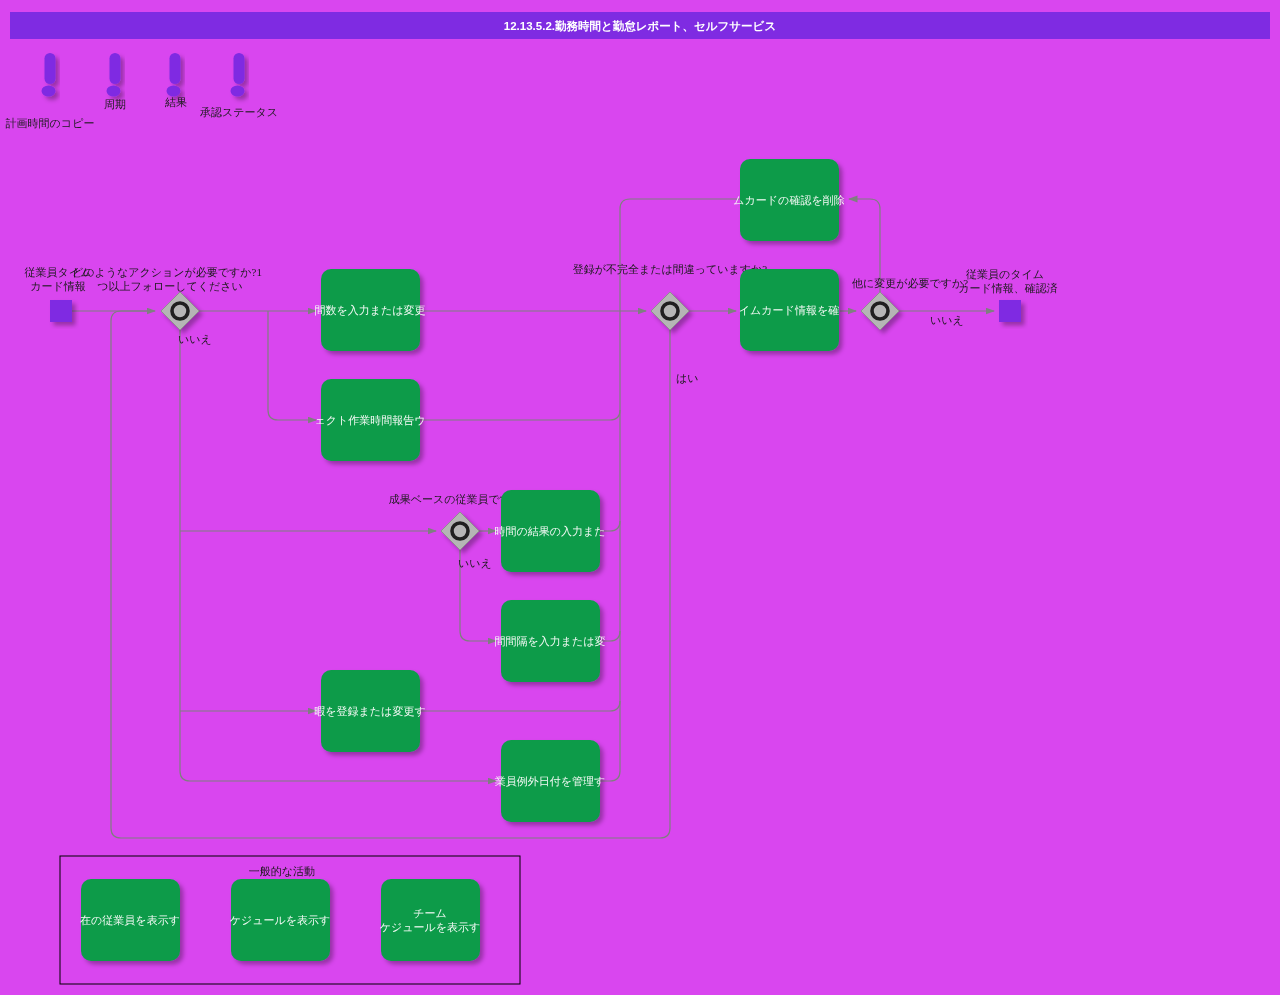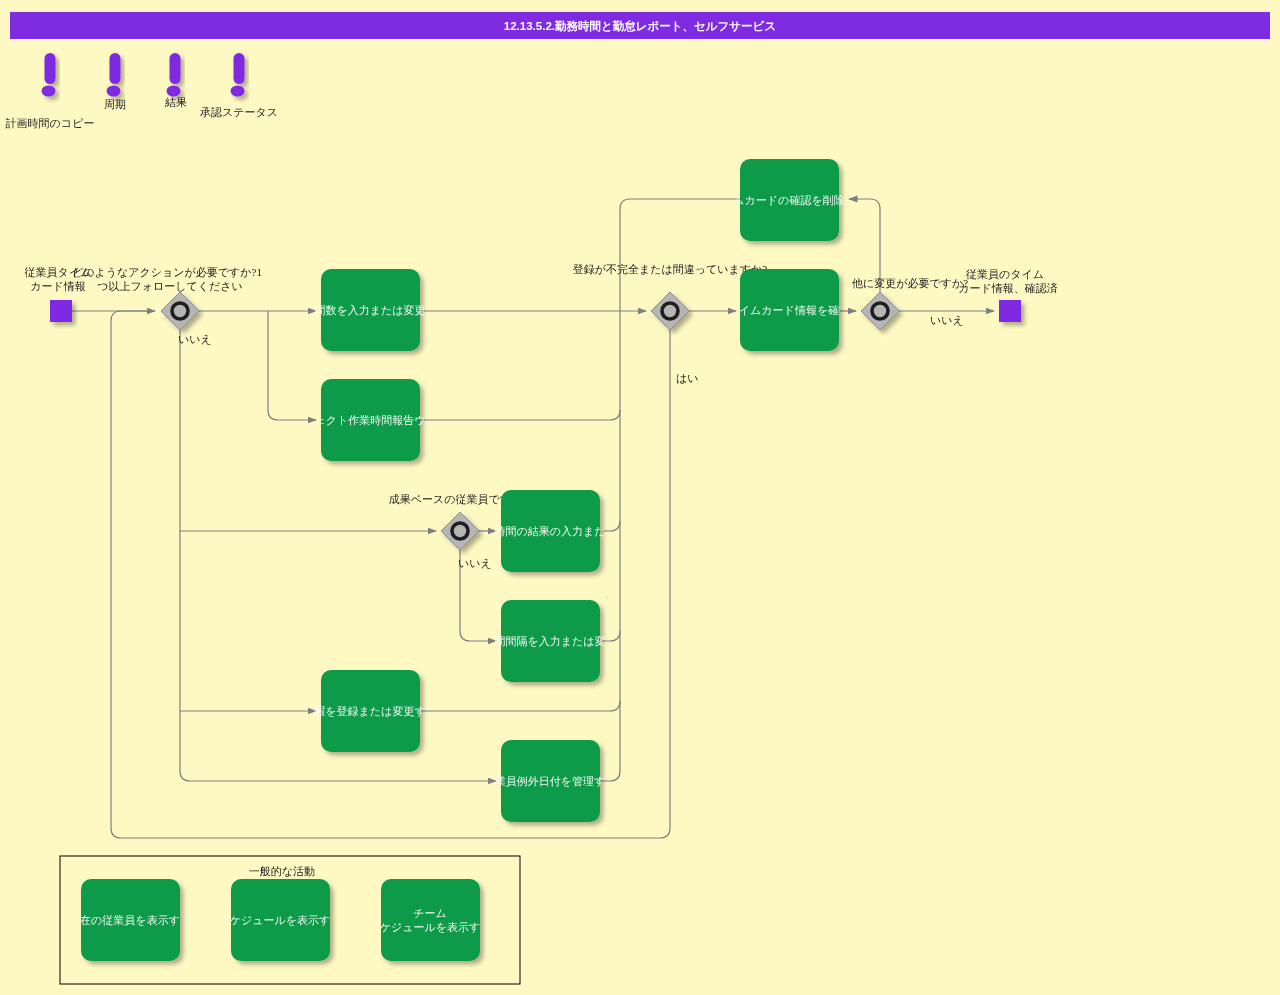--- a/index.html
+++ b/index.html
@@ -1,16 +1,16 @@
 <!DOCTYPE html>
 <html><head>
 <meta charset="utf-8">
 <style>
   html,body{margin:0;padding:0;background:#ffffff;}
-  .stage{position:relative;width:1280px;height:995px;background:#fef9c3;overflow:hidden;}
+  .stage{position:relative;width:1280px;height:995px;background:#d946ef;overflow:hidden;}
   svg text{font-family:"Liberation Serif","DejaVu Serif",serif;font-size:11px;fill:#1a1a1a;}
   svg text.title-text{font-family:"Liberation Sans","DejaVu Sans",sans-serif;font-size:11.5px;font-weight:bold;fill:#ffffff;}
   svg text.box-label{fill:#f5faf6;}
   .edge{stroke:#7f7f7f;stroke-width:1.2;fill:none;}
   .node-box{fill:#0b9b49;stroke:none;}
   .gw-diamond{fill:#b5b5b5;stroke:#8f8f8f;stroke-width:1;}
   .gw-ring{fill:none;stroke:#1f1f1f;stroke-width:3.6;}
   .purple{fill:#7f2be2;}
   .panel-border{fill:none;stroke:#000000;stroke-width:1;}
 </style>

